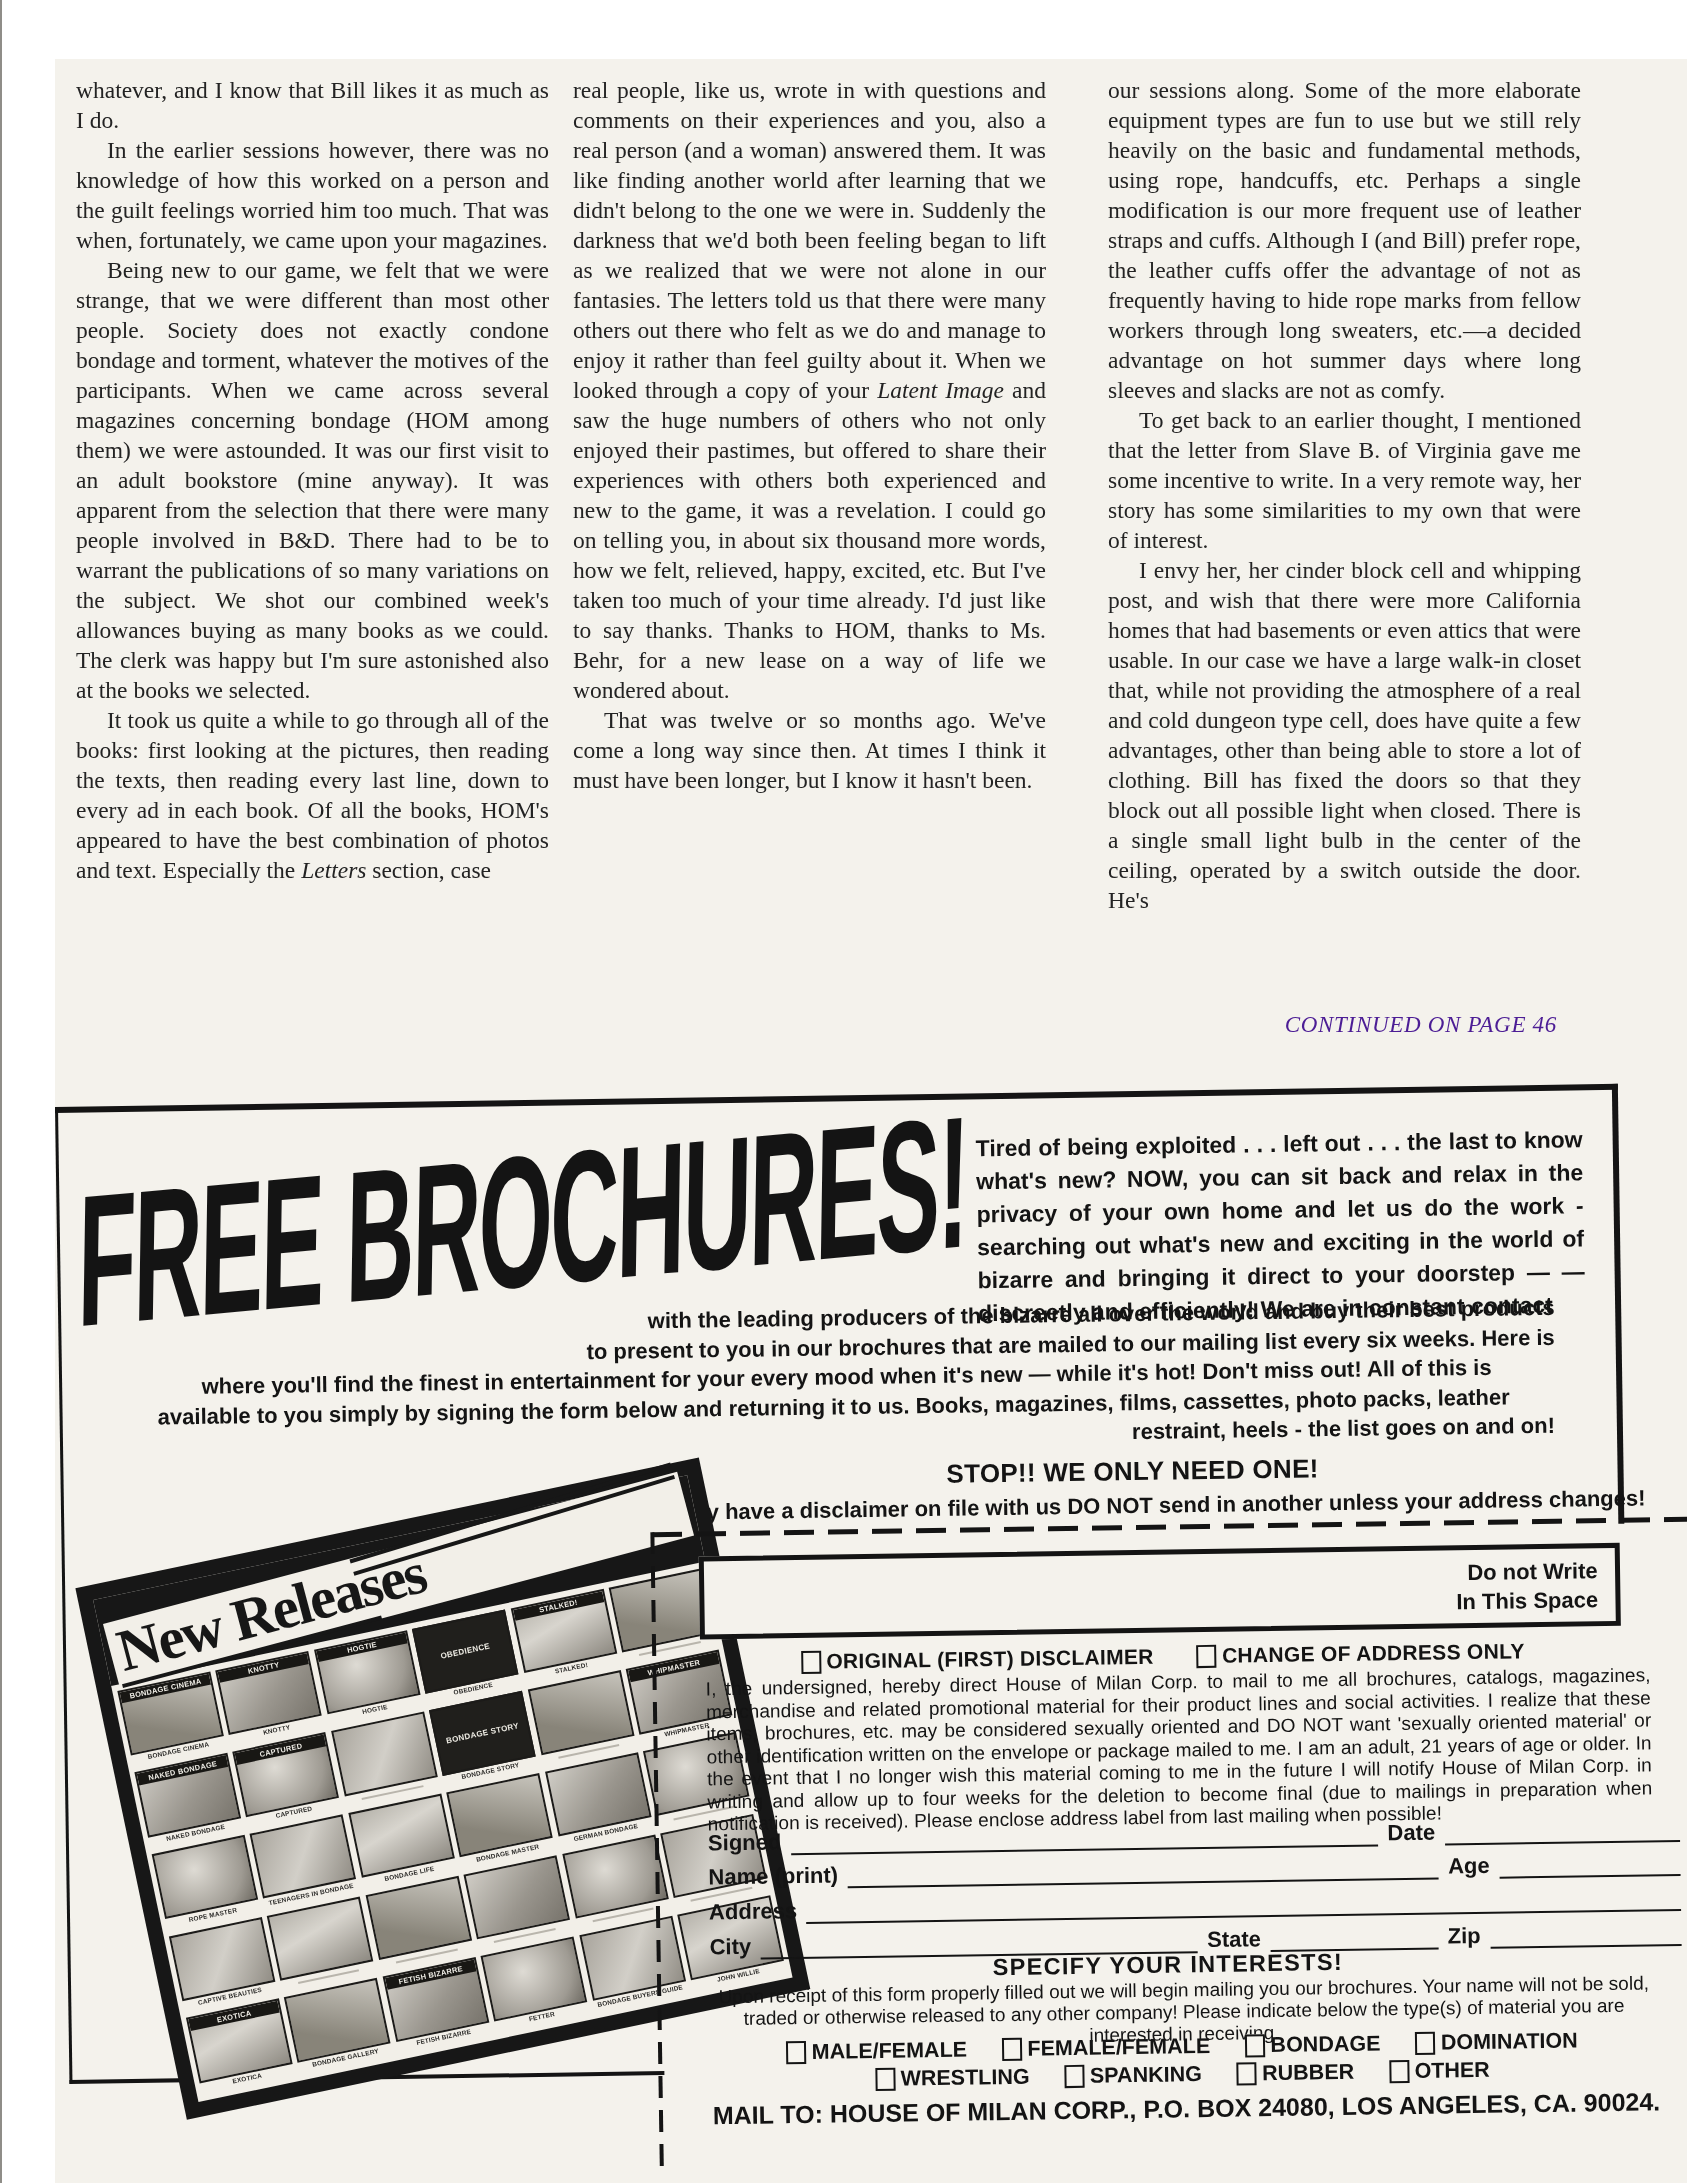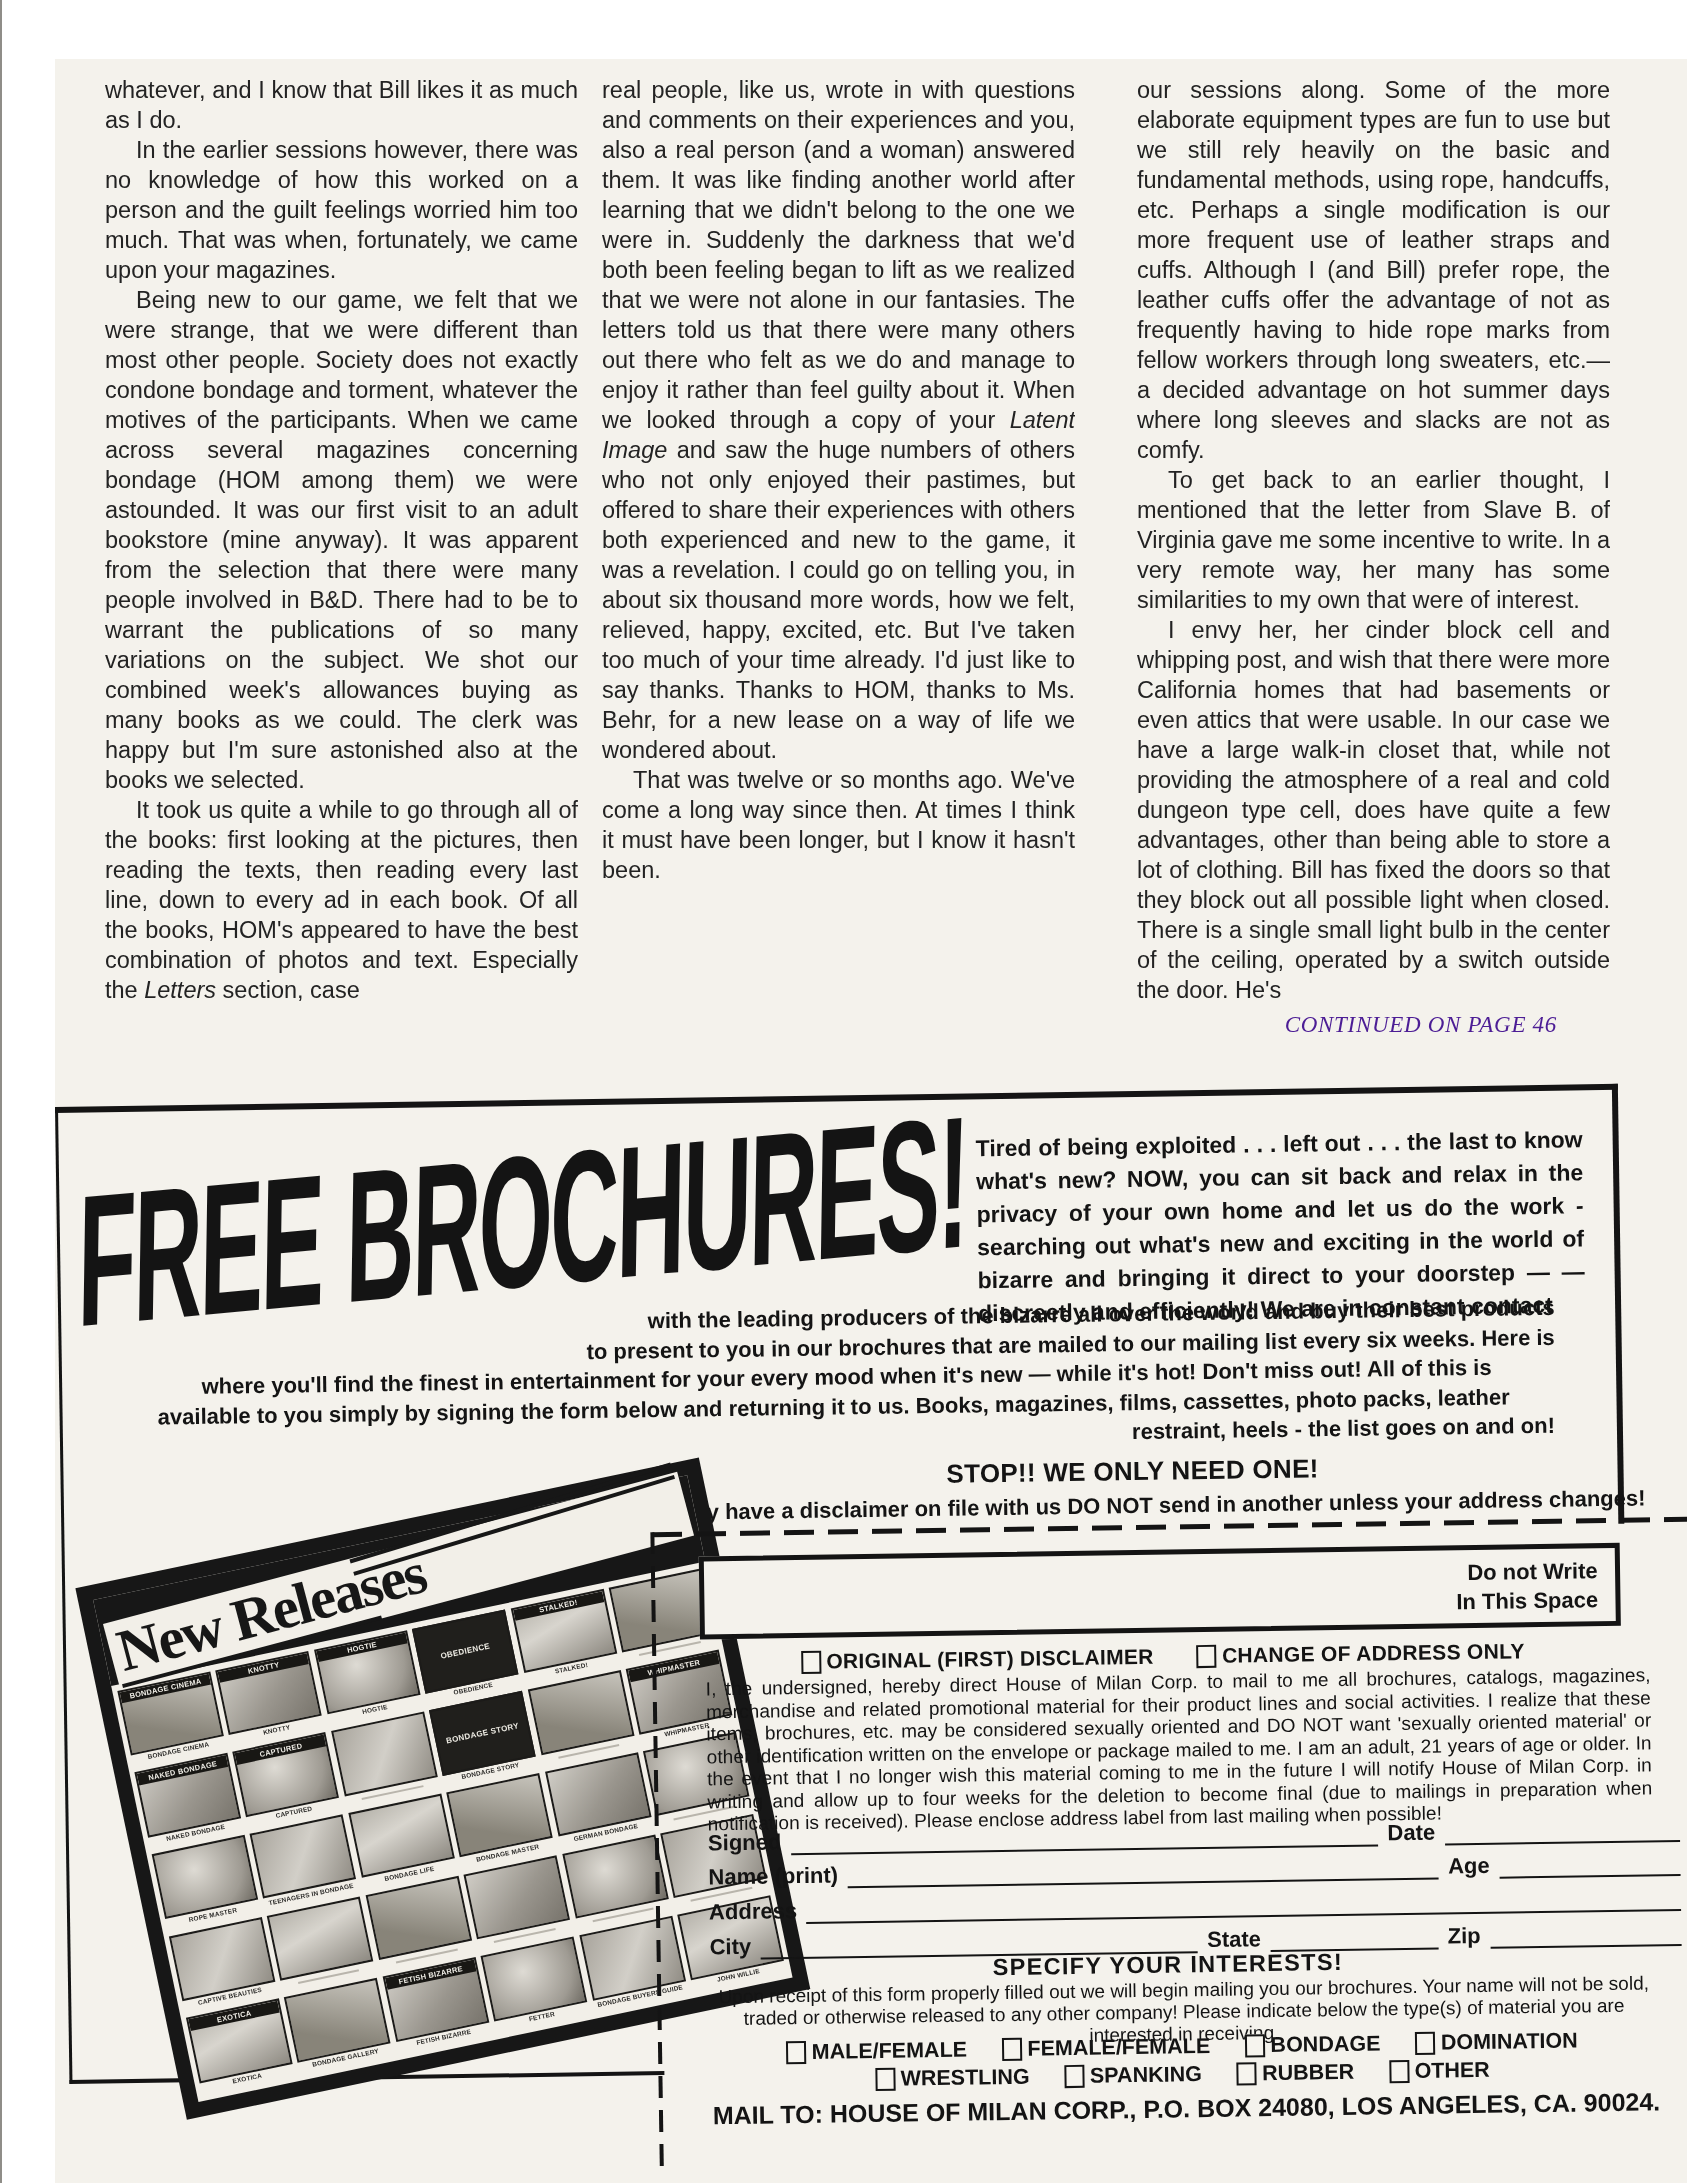--- a/index.html
+++ b/index.html
@@ -3,22 +3,22 @@
 <meta charset="utf-8">
 <style>
   html,body{margin:0;padding:0;background:#ffffff;}
   .page{position:relative;width:1688px;height:2183px;background:#ffffff;overflow:hidden;
         font-family:"Liberation Sans",sans-serif;}
   .edge-line{position:absolute;left:0;top:0;width:2px;height:2183px;background:#8f8d88;}
   .paper{position:absolute;left:55px;top:59px;width:1633px;height:2124px;background:#f4f2ec;}
 
   
   .col{position:absolute;top:75px;width:473px;height:964px;
-       font-family:Liberation Sans, sans-serif;font-size:23.5px;line-height:30px;
-       text-align:justify;color:#232323;overflow:hidden;margin-left:29px;}
+       font-family:Liberation Serif, serif;font-size:23.5px;line-height:30px;
+       text-align:justify;color:#232323;overflow:hidden;}
   .col p{margin:0;text-indent:31px;}
   .col p.noind{text-indent:0;}
   .it{font-style:italic;}
   #col1{left:76px;} #col2{left:573px;} #col3{left:1108px;}
   .continued{position:absolute;left:1084px;top:1012px;width:473px;text-align:right;
        font-family:"Liberation Serif",serif;font-style:italic;font-size:23px;
        letter-spacing:0.7px;color:#4c1d95;}
 
   
   .ad{position:absolute;left:55px;top:1107px;width:1563px;height:1076px;
@@ -117,21 +117,21 @@
       <p><span>In the earlier sessions however, there was no knowledge of how this worked on a person and the guilt feelings worried him too much. That was when, fortunately, we came upon your magazines.</span></p>
       <p><span>Being new to our game, we felt that we were strange, that we were different than most other people. Society does not exactly condone bondage and torment, whatever the motives of the participants. When we came across several magazines concerning bondage (HOM among them) we were astounded. It was our first visit to an adult bookstore (mine anyway). It was apparent from the selection that there were many people involved in B&amp;D. There had to be to warrant the publications of so many variations on the subject. We shot our combined week's allowances buying as many books as we could. The clerk was happy but I'm sure astonished also at the books we selected.</span></p>
       <p><span>It took us quite a while to go through all of the books: first looking at the pictures, then reading the texts, then reading every last line, down to every ad in each book. Of all the books, HOM's appeared to have the best combination of photos and text. Especially the </span><span class="it">Letters</span><span> section, case</span></p>
     </div>
   <div class="col" id="col2">
       <p class="noind"><span>real people, like us, wrote in with questions and comments on their experiences and you, also a real person (and a woman) answered them. It was like finding another world after learning that we didn't belong to the one we were in. Suddenly the darkness that we'd both been feeling began to lift as we realized that we were not alone in our fantasies. The letters told us that there were many others out there who felt as we do and manage to enjoy it rather than feel guilty about it. When we looked through a copy of your </span><span class="it">Latent Image</span><span> and saw the huge numbers of others who not only enjoyed their pastimes, but offered to share their experiences with others both experienced and new to the game, it was a revelation. I could go on telling you, in about six thousand more words, how we felt, relieved, happy, excited, etc. But I've taken too much of your time already. I'd just like to say thanks. Thanks to HOM, thanks to Ms. Behr, for a new lease on a way of life we wondered about.</span></p>
       <p><span>That was twelve or so months ago. We've come a long way since then. At times I think it must have been longer, but I know it hasn't been.</span></p>
     </div>
   <div class="col" id="col3">
       <p class="noind"><span>our sessions along. Some of the more elaborate equipment types are fun to use but we still rely heavily on the basic and fundamental methods, using rope, handcuffs, etc. Perhaps a single modification is our more frequent use of leather straps and cuffs. Although I (and Bill) prefer rope, the leather cuffs offer the advantage of not as frequently having to hide rope marks from fellow workers through long sweaters, etc.—a decided advantage on hot summer days where long sleeves and slacks are not as comfy.</span></p>
-      <p><span>To get back to an earlier thought, I mentioned that the letter from Slave B. of Virginia gave me some incentive to write. In a very remote way, her many has some similarities to my own that were of interest.</span></p>
+      <p><span>To get back to an earlier thought, I mentioned that the letter from Slave B. of Virginia gave me some incentive to write. In a very remote way, her story has some similarities to my own that were of interest.</span></p>
       <p><span>I envy her, her cinder block cell and whipping post, and wish that there were more California homes that had basements or even attics that were usable. In our case we have a large walk-in closet that, while not providing the atmosphere of a real and cold dungeon type cell, does have quite a few advantages, other than being able to store a lot of clothing. Bill has fixed the doors so that they block out all possible light when closed. There is a single small light bulb in the center of the ceiling, operated by a switch outside the door. He's</span></p>
     </div>
   <div class="continued">CONTINUED ON PAGE 46</div>
 
   <div class="ad">
     <div class="b-top"></div>
     <div class="b-left"></div>
     <div class="b-right"></div>
     <div class="b-bottom"></div>
 

